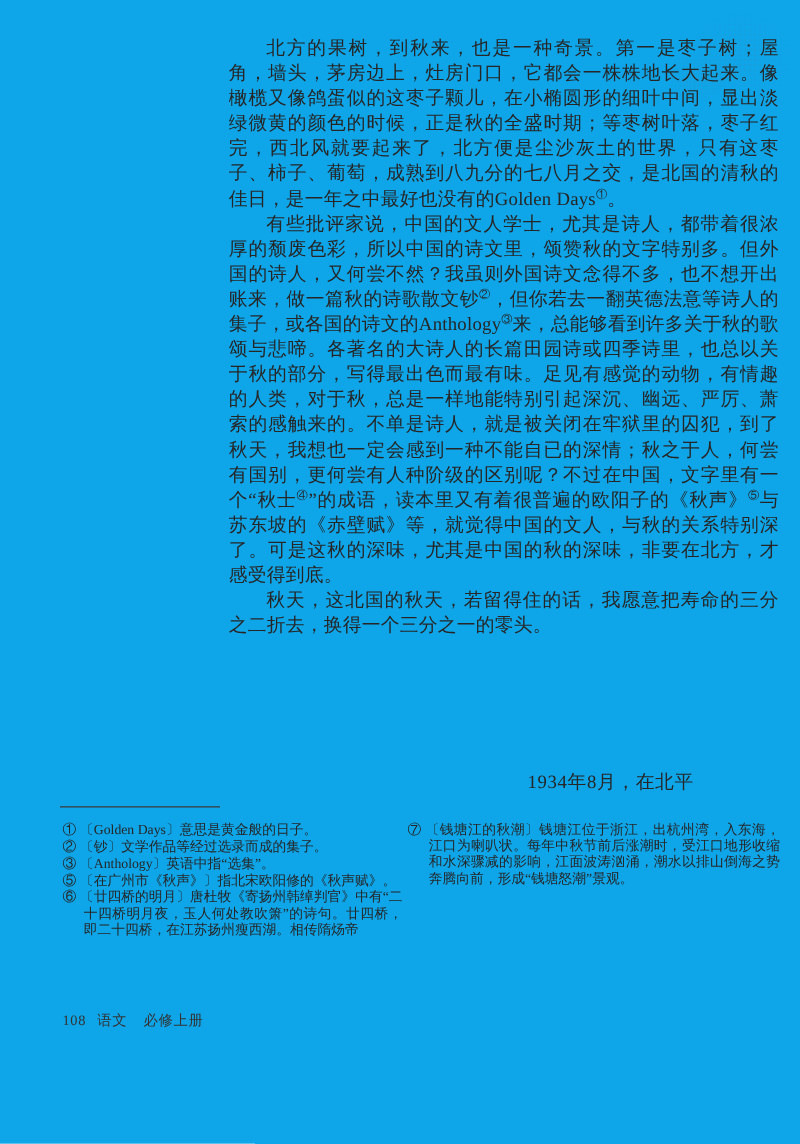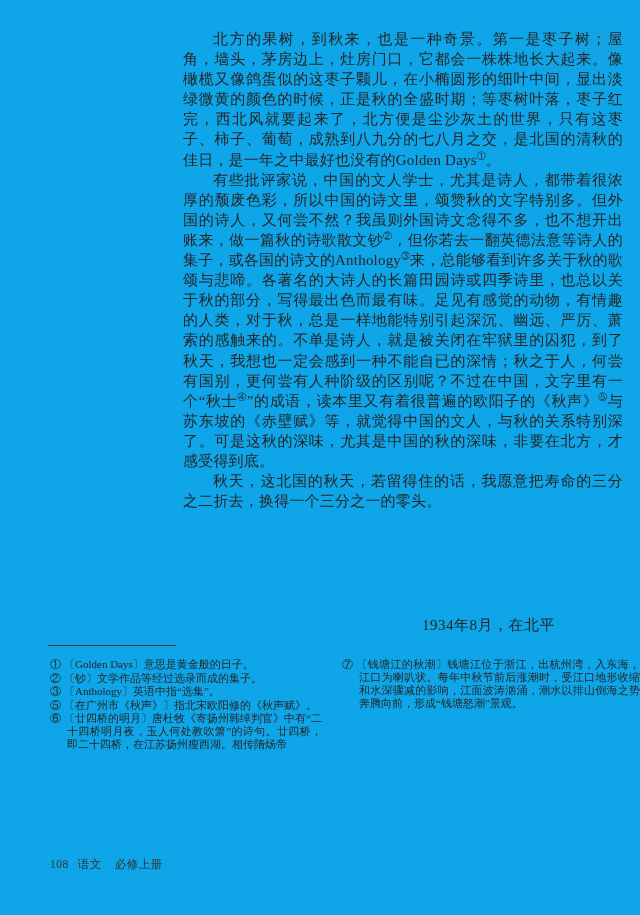--- a/index.html
+++ b/index.html
@@ -58,37 +58,36 @@
     position: absolute;
     left: 48px; top: 645px;
     width: 128px; height: 0;
     border-top: 1.6px solid #3a3a3a;
   }
   .footnotes {
     position: absolute;
     left: 50px; top: 658px; width: 574px;
     font-size: 11px; line-height: 13px;
     display: flex;
-    gap: 20px;
+    gap: 4px;
   }
   .fn-col-left  { width: 272px; flex: 0 0 auto; }
   .fn-col-right { width: 298px; flex: 0 0 auto; }
   .fn {
     padding-left: 17px; text-indent: -17px;
     text-align: justify; text-justify: inter-character;
     margin: 0 0 0.5px 0;
   }
   .fn .fn-marker { margin-right: 3px; }
   .fn.cont { text-indent: 0; }
   .page-footer {
     position: absolute;
     left: 50px; top: 809px;
     font-size: 11.5px; color: #333;
     letter-spacing: 0.5px;
-    margin-top: 48px;
   }
   .page-footer .pf-num { margin-right: 9px; }
   .page-footer .pf-subject { margin-right: 13px; }
 </style>
 </head>
 <body>
 
 <div class="page">
 
   <div class="scan-noise"></div>

